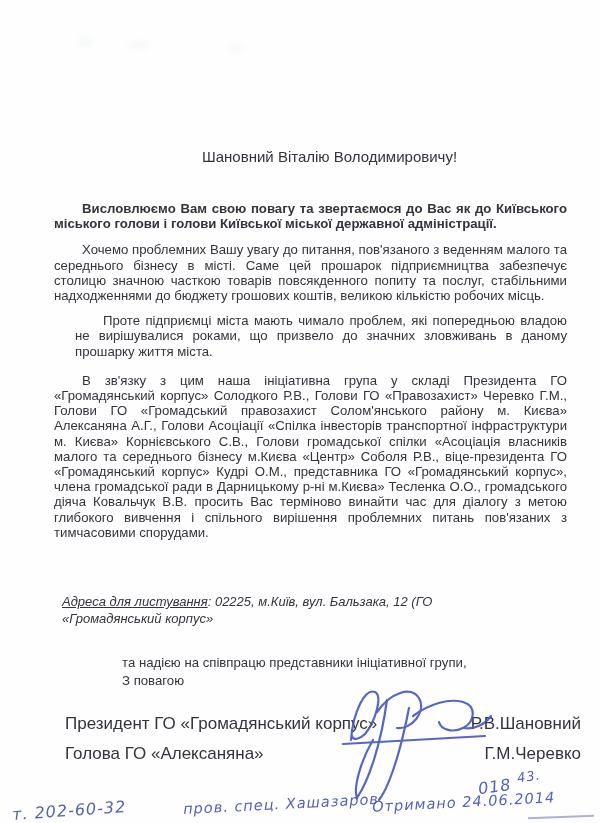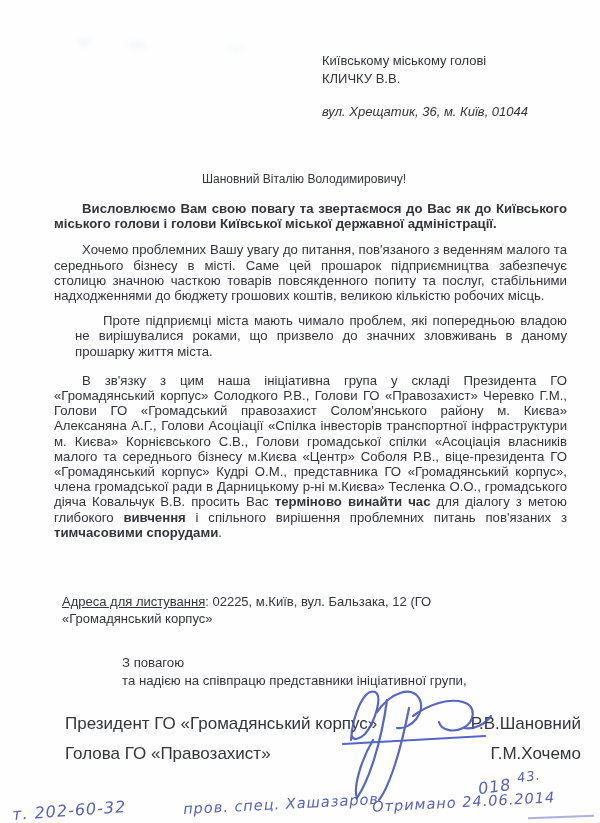--- a/index.html
+++ b/index.html
@@ -12,36 +12,36 @@
     color:#33343c;
     overflow:hidden;
   }
   
   .recipient{
     position:absolute;left:322px;top:52px;
     font-size:13px;line-height:18px;
   }
   .recipient .addr{margin-top:15px;font-style:italic;}
   
-  .salutation{position:absolute;left:202px;top:172px;font-size:12px;}
+  .salutation{position:absolute;left:202px;top:148px;font-size:15px;}
   
   .body{
     position:absolute;left:54px;top:201px;width:513px;
     font-size:13.2px;line-height:15.2px;text-align:justify;
   }
   .body p{margin:0;text-indent:28px;}
   .body p.p1{margin-bottom:11px;font-weight:bold;}
   .body p.p2{margin-bottom:10px;}
   .body p.p3{margin-bottom:14px;margin-left:21px;}
   .body p.p4{margin-bottom:3px;}
-  .b{font-weight:bold;}
+  .b{font-weight:normal;}
   
   .mailing{
     position:absolute;left:62px;top:594px;width:430px;
-    font-size:13px;line-height:16.5px;
+    font-size:13px;line-height:16.5px;font-style:italic;
   }
   .mailing .u{text-decoration:underline;}
   
   .closing{position:absolute;left:122px;top:654px;font-size:13.2px;line-height:18px;}
   
   .sigrow{position:absolute;left:65px;right:19px;font-size:17px;}
   .sigrow.r1{top:714px;}
   .sigrow.r2{top:744px;}
   .sigrow .name{position:absolute;right:0;top:0;}
   
@@ -72,51 +72,46 @@
 </style>
 </head>
 <body>
 
 <div class="page">
 
   <div class="smudge sm1"></div>
   <div class="smudge sm2"></div>
   <div class="smudge sm3"></div>
 
-  <div class="recipient">
-    <div>Київському міському голові</div>
-    <div>КЛИЧКУ В.В.</div>
-    <div class="addr">вул. Хрещатик, 36, м. Київ, 01044</div>
-  </div>
 
   <div class="salutation">Шановний Віталію Володимировичу!</div>
 
   <div class="body">
     <p class="p1">Висловлюємо Вам свою повагу та звертаємося до Вас як до Київського міського голови і голови Київської міської державної адміністрації.</p>
     <p class="p2">Хочемо проблемних Вашу увагу до питання, пов'язаного з веденням малого та середнього бізнесу в місті. Саме цей прошарок підприємництва забезпечує столицю значною часткою товарів повсякденного попиту та послуг, стабільними надходженнями до бюджету грошових коштів, великою кількістю робочих місць.</p>
     <p class="p3">Проте підприємці міста мають чимало проблем, які попередньою владою не вирішувалися роками, що призвело до значних зловживань в даному прошарку життя міста.</p>
     <p class="p5"><span>В зв'язку з цим наша ініціативна група у складі Президента ГО «Громадянський корпус» Солодкого Р.В., Голови ГО «Правозахист» Черевко Г.М., Голови ГО «Громадський правозахист Солом'янського району м. Києва» Алексаняна А.Г., Голови Асоціації «Спілка інвесторів транспортної інфраструктури м. Києва» Корнієвського С.В., Голови громадської спілки «Асоціація власників малого та середнього бізнесу м.Києва «Центр» Соболя Р.В., віце-президента ГО «Громадянський корпус» Кудрі О.М., представника ГО «Громадянський корпус», члена громадської ради в Дарницькому р-ні м.Києва» Тесленка О.О., громадського діяча  Ковальчук В.В. просить Вас </span><span class="b">терміново винайти час</span><span> для діалогу з метою глибокого </span><span class="b">вивчення</span><span> і спільного вирішення проблемних питань пов'язаних з </span><span class="b">тимчасовими спорудами</span><span>.</span></p>
   </div>
 
   <div class="mailing">
     <span class="u">Адреса для листування</span><span>: 02225, м.Київ, вул. Бальзака, 12 (ГО «Громадянський корпус»</span>
   </div>
 
   <div class="closing">
+    <div>та надією на співпрацю представники ініціативної групи,</div>
     <div>З повагою</div>
-    <div>та надією на співпрацю представники ініціативної групи,</div>
   </div>
 
   <div class="sigrow r1">
     <span>Президент ГО «Громадянський корпус»</span>
     <span class="name">Р.В.Шановний</span>
   </div>
   <div class="sigrow r2">
-    <span>Голова ГО «Правозахист»</span>
-    <span class="name">Г.М.Хочемо</span>
+    <span>Голова ГО «Алексаняна»</span>
+    <span class="name">Г.М.Черевко</span>
   </div>
 
   <svg class="signature-svg" width="195" height="130" viewBox="0 0 195 130">
     <g fill="none" stroke="#4356c0" stroke-width="2.2" stroke-linecap="round" opacity="0.9">
       <path d="M26 62 C28 34 40 10 50 14 C58 18 50 44 40 56 C35 61 28 63 27 58"></path>
       <path d="M52 34 C66 14 86 8 94 20 C102 34 86 52 72 50"></path>
       <path d="M88 38 C104 26 124 20 138 24 C152 28 150 44 138 50 C128 55 116 52 114 44"></path>
       <path d="M138 50 C150 52 160 46 166 38"></path>
       <path d="M18 66 L160 58"></path>
       <path d="M62 22 C56 66 44 102 32 120 C28 110 36 82 48 62"></path>

